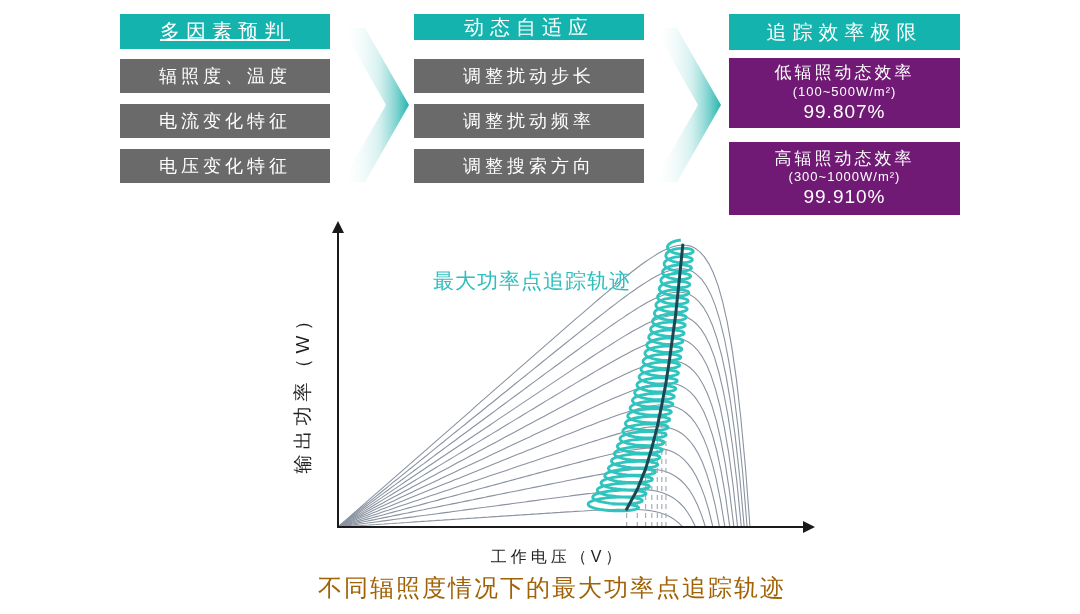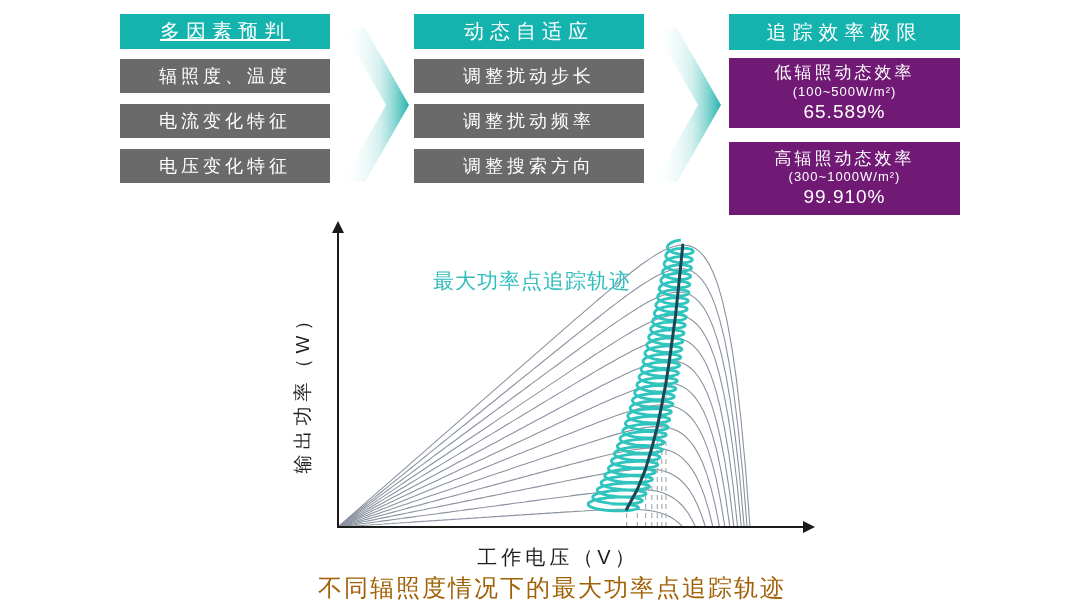--- a/index.html
+++ b/index.html
@@ -29,21 +29,21 @@
   .stat-value { font-size: 19px; letter-spacing: 1px; }
 
   
   .y-label {
     left: 303px; top: 390px;
     transform: translate(-50%, -50%) rotate(-90deg);
     white-space: nowrap; font-size: 19px; letter-spacing: 5px; color: #1f1f1f;
   }
   .x-label {
     left: 558px; top: 557px; transform: translate(-50%, -50%);
-    white-space: nowrap; font-size: 20px; letter-spacing: 4px; color: #1f1f1f;
+    white-space: nowrap; font-size: 16px; letter-spacing: 4px; color: #1f1f1f;
   }
   .chart-caption {
     left: 552px; top: 588px; transform: translate(-50%, -50%);
     white-space: nowrap; font-size: 24px; letter-spacing: 2px; color: #a16207;
   }
   .chart-annotation {
     left: 433px; top: 267px;
     white-space: nowrap; font-size: 21px; letter-spacing: 1px; color: #2fbdbd;
   }
 
@@ -61,34 +61,34 @@
   <defs>
     <linearGradient id="arrowGrad" x1="0" y1="0" x2="1" y2="0">
       <stop offset="0" stop-color="#ffffff" stop-opacity="0"></stop>
       <stop offset="0.55" stop-color="#b5e6e4" stop-opacity="0.55"></stop>
       <stop offset="1" stop-color="#25b3ae"></stop>
     </linearGradient>
   </defs>
   <polygon points="4,0 27,0 71,77 27,154 4,154 48,77" fill="url(#arrowGrad)"></polygon>
 </svg>
 
-<div class="abs flow-header" style="left:414px; top:14px; width:230px; height:35px;">动态自适应</div>
+<div class="abs flow-header" style="left:414px; top:14px; width:230px; height:26px;">动态自适应</div>
 <div class="abs flow-item" style="left:414px; top:59px; width:230px; height:34px;">调整扰动步长</div>
 <div class="abs flow-item" style="left:414px; top:104px; width:230px; height:34px;">调整扰动频率</div>
 <div class="abs flow-item" style="left:414px; top:149px; width:230px; height:34px;">调整搜索方向</div>
 
 <svg class="abs" style="left:650px; top:28px;" width="84" height="154" viewBox="0 0 84 154">
   <polygon points="4,0 27,0 71,77 27,154 4,154 48,77" fill="url(#arrowGrad)"></polygon>
 </svg>
 
 <div class="abs flow-header" style="left:729px; top:14px; width:231px; height:36px;">追踪效率极限</div>
 <div class="abs stat-box" style="left:729px; top:58px; width:231px; height:70px;">
   <div class="stat-title">低辐照动态效率</div>
   <div class="stat-range">(100~500W/m²)</div>
-  <div class="stat-value">65.589%</div>
+  <div class="stat-value">99.807%</div>
 </div>
 <div class="abs stat-box" style="left:729px; top:142px; width:231px; height:73px;">
   <div class="stat-title">高辐照动态效率</div>
   <div class="stat-range">(300~1000W/m²)</div>
   <div class="stat-value">99.910%</div>
 </div>
 
 <svg id="chart" class="abs" style="left:0; top:0;" width="1080" height="614" viewBox="0 0 1080 614">
     <path d="M338.0,527.0L341.8,526.7L345.7,526.5L349.5,526.2L353.3,526.0L357.2,525.7L361.0,525.5L364.8,525.2L368.7,525.0L372.5,524.7L376.3,524.5L380.1,524.2L384.0,524.0L387.8,523.7L391.6,523.5L395.5,523.2L399.3,523.0L403.1,522.7L407.0,522.5L410.8,522.2L414.6,521.9L418.5,521.7L422.3,521.4L426.1,521.2L430.0,520.9L433.8,520.7L437.6,520.4L441.5,520.2L445.3,519.9L449.1,519.7L452.9,519.4L456.8,519.2L460.6,518.9L464.4,518.7L468.3,518.4L472.1,518.2L475.9,517.9L479.8,517.7L483.6,517.4L487.4,517.2L491.3,516.9L495.1,516.6L498.9,516.4L502.8,516.1L506.6,515.9L510.4,515.6L514.3,515.4L518.1,515.1L521.9,514.9L525.7,514.6L529.6,514.4L533.4,514.1L537.2,513.9L541.1,513.6L544.9,513.4L548.7,513.1L552.6,512.9L556.4,512.6L560.2,512.4L564.1,512.1L567.9,511.9L571.7,511.7L575.6,511.4L579.4,511.2L583.2,511.0L587.1,510.7L590.9,510.5L594.7,510.3L598.5,510.1L602.4,509.9L606.2,509.8L610.0,509.6L613.9,509.5L617.7,509.4L621.5,509.3L625.4,509.2L629.2,509.2L633.0,509.3L636.9,509.4L640.7,509.7L644.5,510.0L648.4,510.4L652.2,511.0L656.0,511.8L659.9,512.8L663.7,514.0L667.5,515.6L671.3,517.6L675.2,520.1L679.0,523.2L682.8,527.0" fill="none" stroke="#8a93a0" stroke-width="1.1"></path>
     <path d="M338.0,527.0L342.0,526.5L345.9,525.9L349.9,525.4L353.9,524.9L357.9,524.3L361.8,523.8L365.8,523.3L369.8,522.7L373.8,522.2L377.7,521.7L381.7,521.1L385.7,520.6L389.7,520.1L393.6,519.5L397.6,519.0L401.6,518.5L405.5,517.9L409.5,517.4L413.5,516.9L417.5,516.3L421.4,515.8L425.4,515.3L429.4,514.7L433.4,514.2L437.3,513.7L441.3,513.1L445.3,512.6L449.3,512.1L453.2,511.5L457.2,511.0L461.2,510.5L465.2,509.9L469.1,509.4L473.1,508.9L477.1,508.3L481.0,507.8L485.0,507.3L489.0,506.7L493.0,506.2L496.9,505.7L500.9,505.1L504.9,504.6L508.9,504.1L512.8,503.5L516.8,503.0L520.8,502.5L524.8,502.0L528.7,501.4L532.7,500.9L536.7,500.4L540.6,499.8L544.6,499.3L548.6,498.8L552.6,498.2L556.5,497.7L560.5,497.2L564.5,496.7L568.5,496.2L572.4,495.6L576.4,495.1L580.4,494.6L584.4,494.1L588.3,493.6L592.3,493.2L596.3,492.7L600.3,492.2L604.2,491.8L608.2,491.4L612.2,491.0L616.1,490.6L620.1,490.3L624.1,490.0L628.1,489.8L632.0,489.6L636.0,489.5L640.0,489.5L644.0,489.6L647.9,489.9L651.9,490.4L655.9,491.0L659.9,492.0L663.8,493.2L667.8,494.9L671.8,497.0L675.7,499.6L679.7,503.0L683.7,507.2L687.7,512.5L691.6,519.0L695.6,527.0" fill="none" stroke="#8a93a0" stroke-width="1.1"></path>

